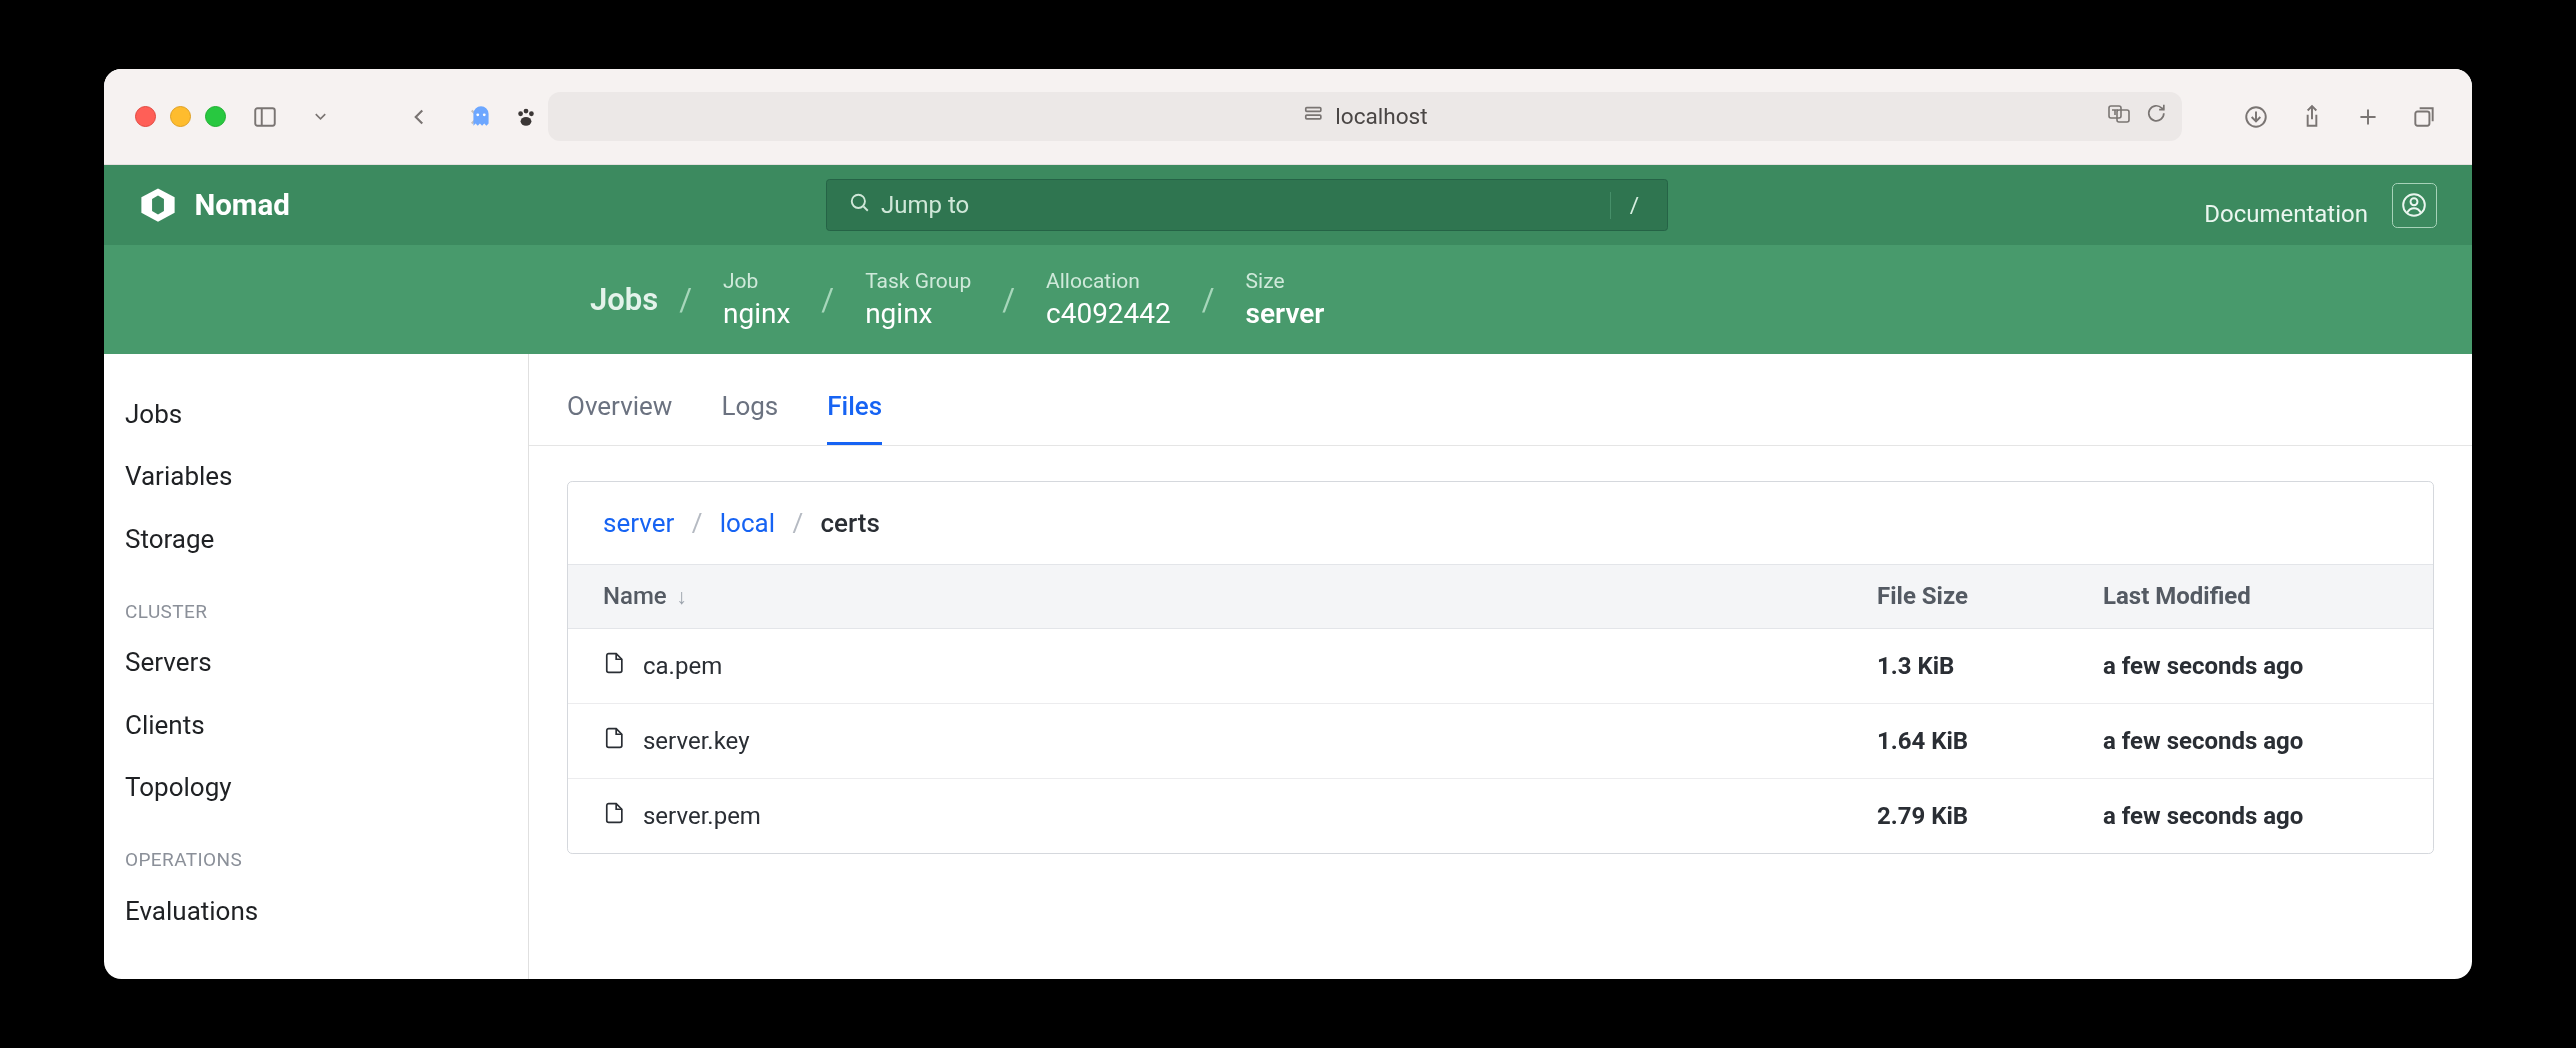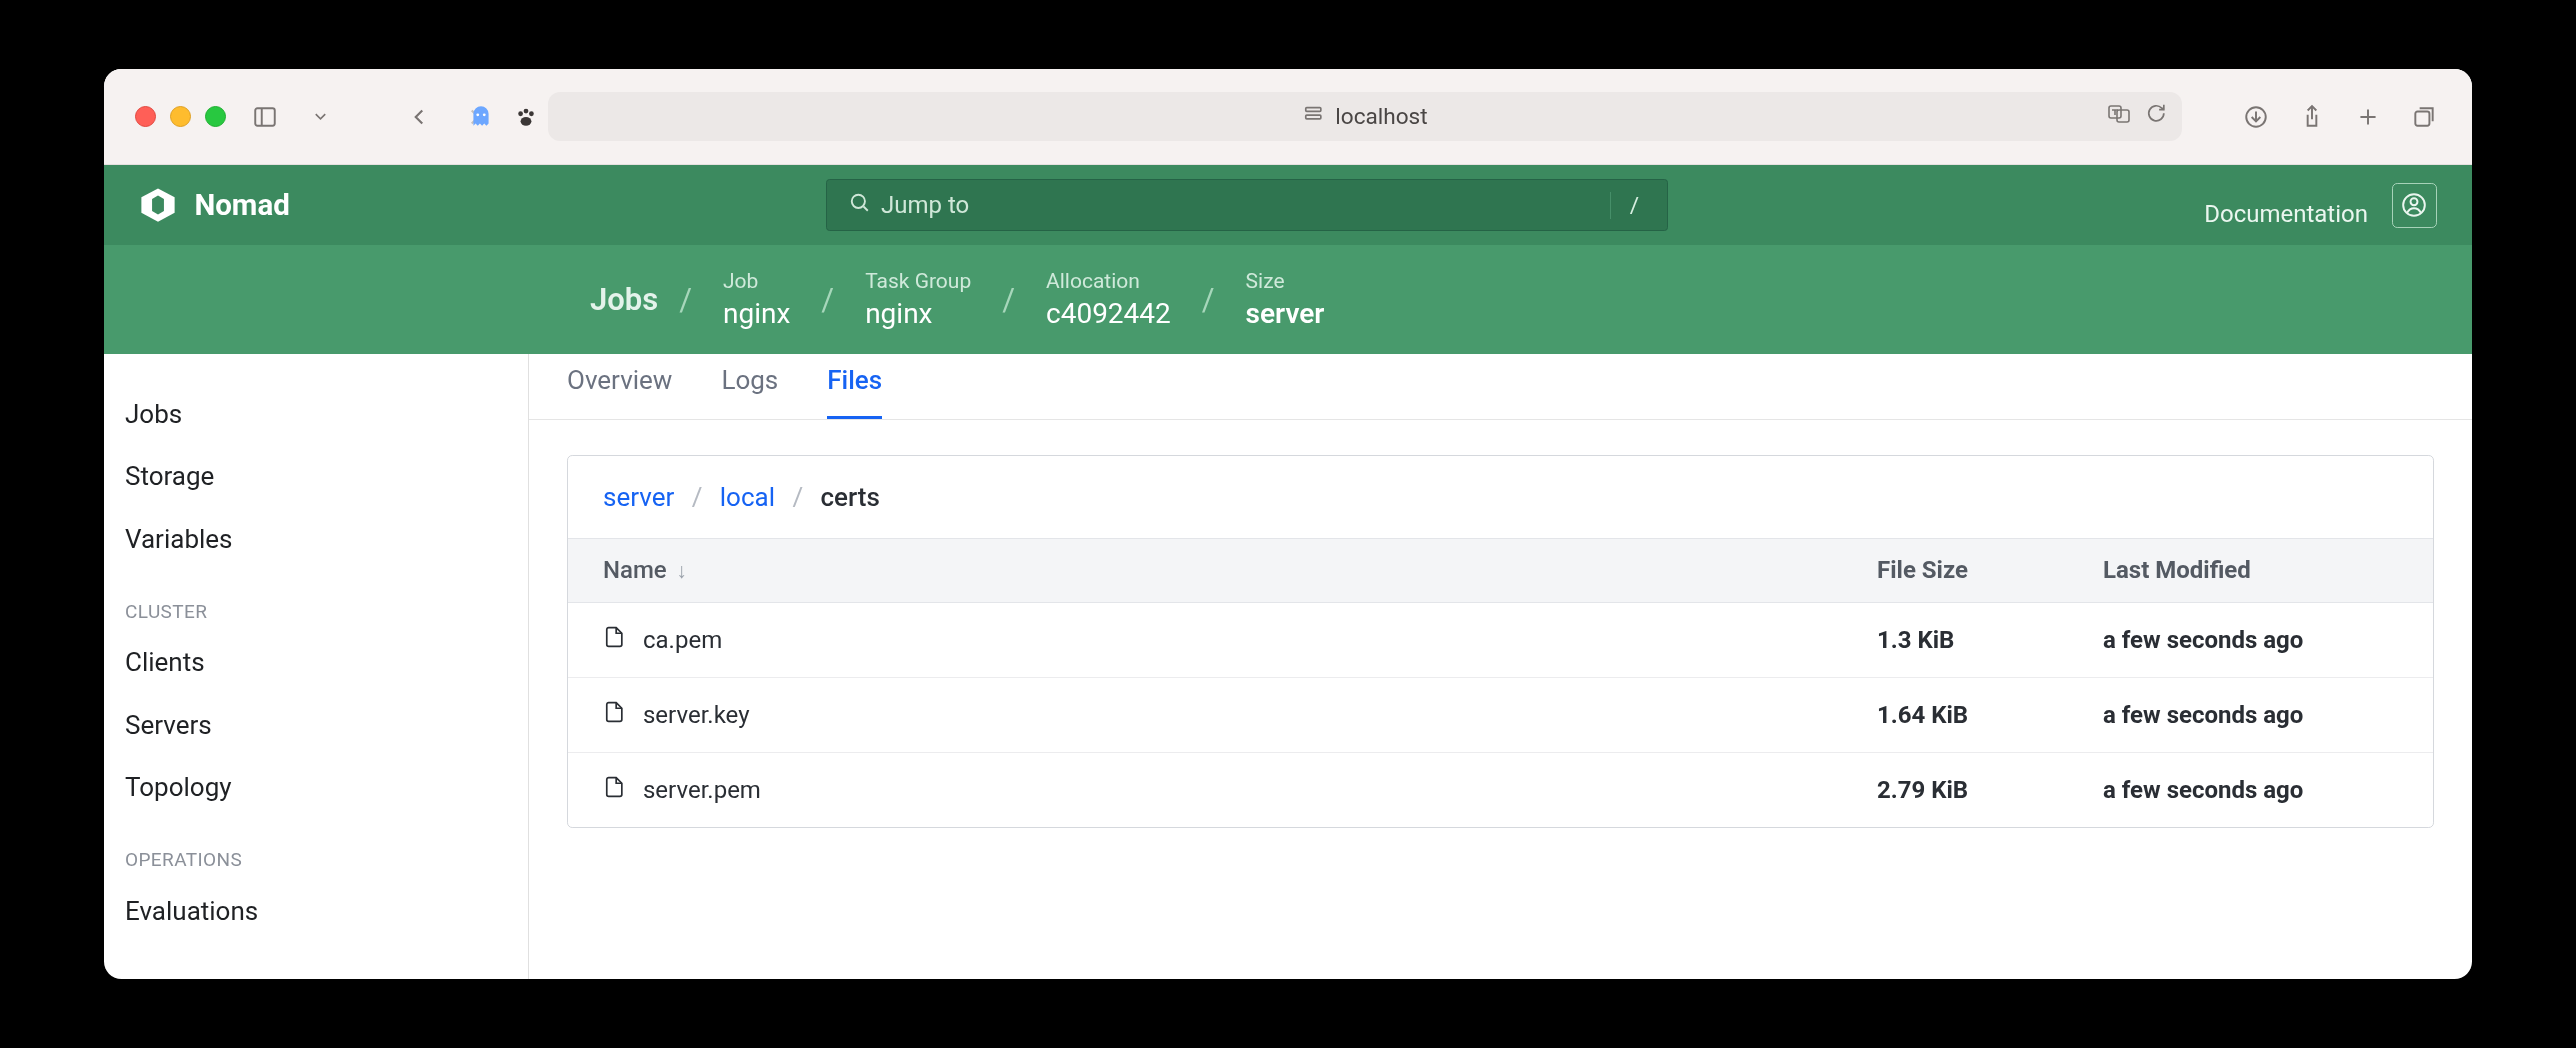--- a/index.html
+++ b/index.html
@@ -132,21 +132,21 @@
     padding: 29.5px 21px 8.7px 21px;
     color: #8b9099;
     font-size: 19px;
     letter-spacing: 0.4px;
   }
 
   .main { flex:1; display:flex; flex-direction:column; min-width:0; }
   .tabs {
     display:flex;
     gap: 49px;
-    padding: 11px 38px 0 38px;
+    padding: 37px 38px 0 38px;
     border-bottom: 0.9px solid #e5e5e5;
     font-size: 26px;
     align-items: center;
   }
   .tab { padding-bottom: 21px; color:#6b7280; border-bottom: 3.5px solid transparent; }
   .tab.active { color:#1663f3; border-bottom-color:#1663f3; font-weight:500; }
 
   .content { padding: 35px 38px; }
   .panel {
     border: 0.9px solid #d5d8dd;
@@ -347,26 +347,26 @@
     <div class="seg">
       <div class="lab">Size</div>
       <div class="val" style="font-weight:600">server</div>
     </div>
   </div>
 
   <div class="body">
 
     <div class="sidebar">
       <div class="item">Jobs</div>
+      <div class="item">Variables</div>
       <div class="item">Storage</div>
-      <div class="item">Variables</div>
 
       <div class="group">CLUSTER</div>
+      <div class="item">Servers</div>
       <div class="item">Clients</div>
-      <div class="item">Servers</div>
       <div class="item">Topology</div>
 
       <div class="group">OPERATIONS</div>
       <div class="item">Evaluations</div>
     </div>
 
     <div class="main">
       <div class="tabs">
         <div class="tab">Overview</div>
         <div class="tab">Logs</div>

